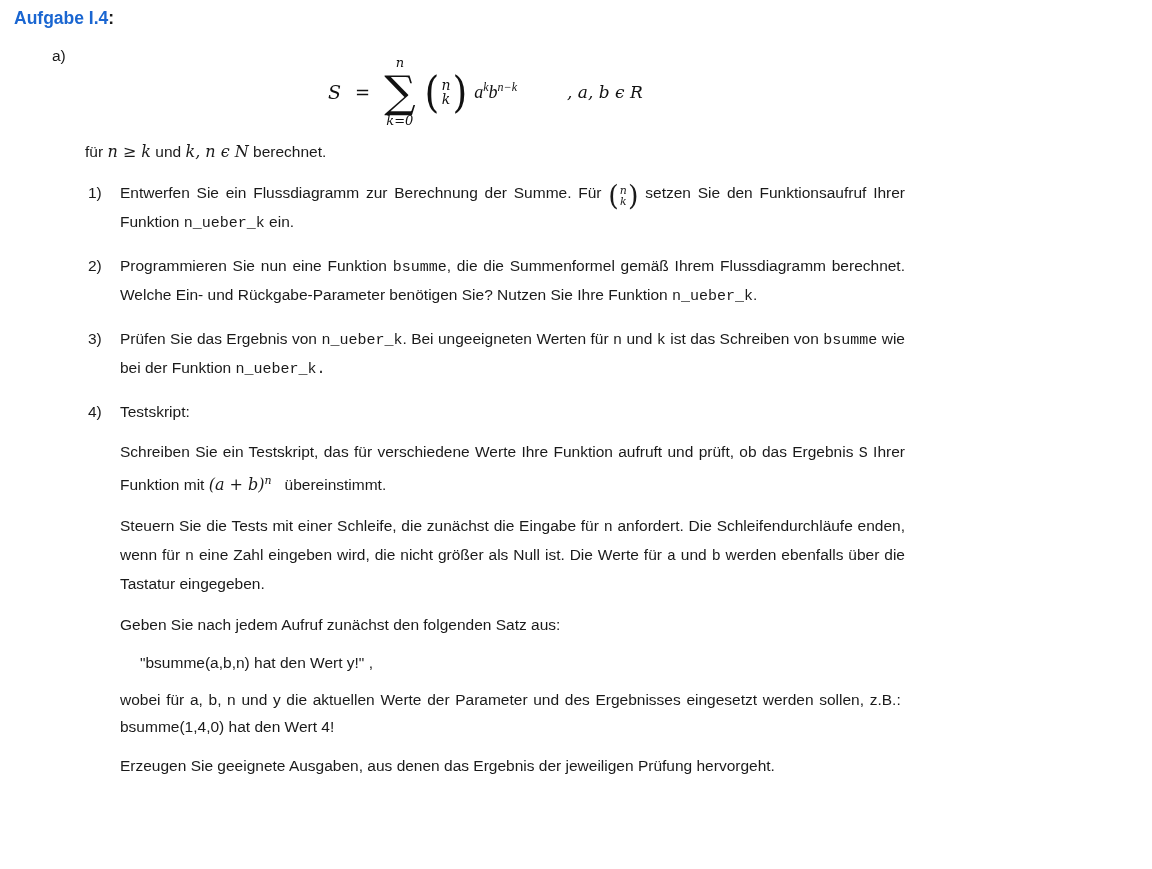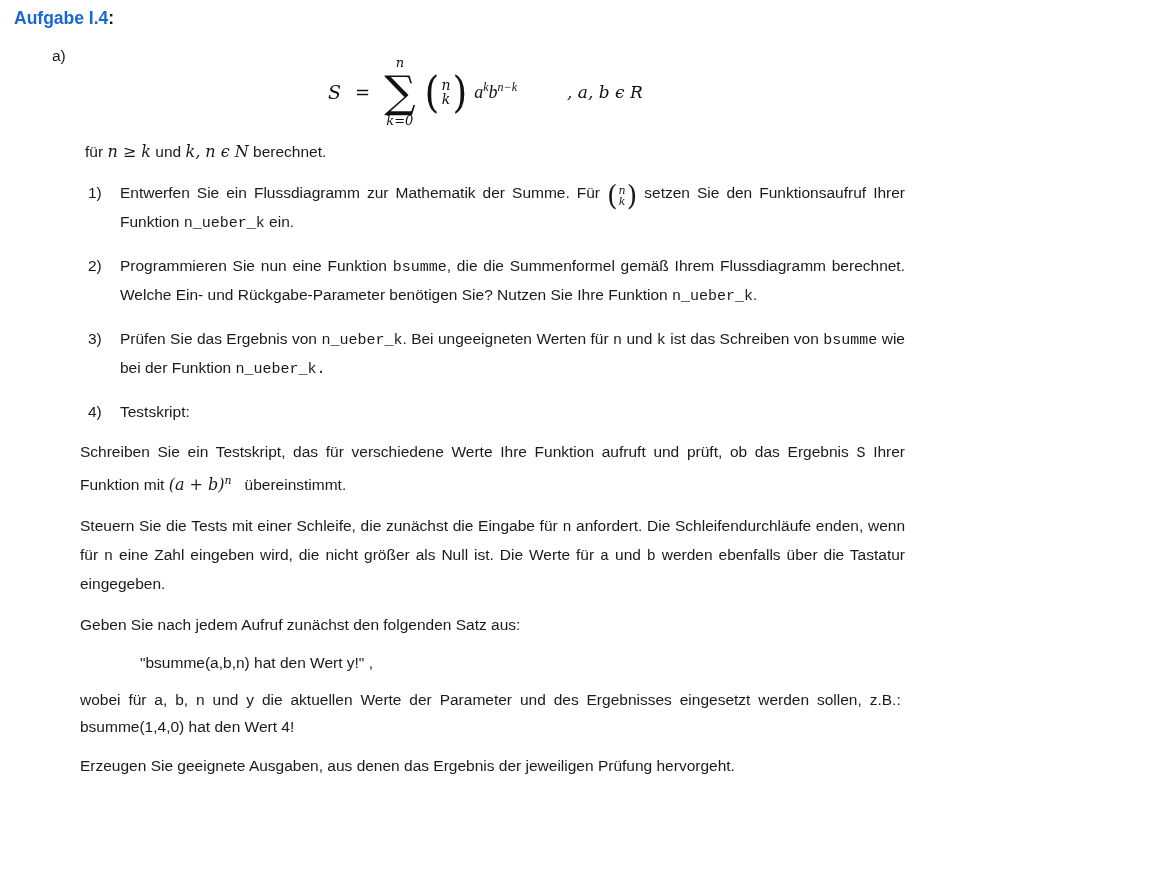--- a/index.html
+++ b/index.html
@@ -36,21 +36,21 @@
 
   .cond { padding-left: 85px; margin-bottom: 14px; text-align: left; }
   .mathi { font-family: "DejaVu Serif", serif; font-style: italic; font-size: 16px; text-align: center; }
 
   .item { position: relative; padding-left: 120px; padding-right: 247px; text-align: justify; margin-bottom: 15px; }
   .item .marker { position: absolute; left: 88px; }
   .item-last { margin-bottom: 13px; }
 
   .code { font-family: "Liberation Mono", monospace; font-size: 15px; }
 
-  .sub { padding-left: 80px; padding-right: 247px; text-align: justify; margin-bottom: 14px; }
+  .sub { padding-left: 120px; padding-right: 247px; text-align: justify; margin-bottom: 14px; }
   .sub-left { text-align: left; margin-bottom: 11px; }
   .quote { padding-left: 140px; padding-right: 247px; text-align: left; margin-bottom: 10px; }
   .p4 { margin-bottom: 12px; }
   .p5 { margin-bottom: 0; }
 
   .ibinom { display: inline-flex; align-items: center; vertical-align: -7px; }
   .ibparen { font-family: "DejaVu Serif", serif; font-size: 27px; font-style: normal; line-height: 25px; }
   .ibstack { display: inline-flex; flex-direction: column; align-items: center; font-family: "DejaVu Serif", serif; font-style: italic; font-size: 11px; line-height: 11px; padding: 0 1px; }
   .msup { font-size: 11px; vertical-align: 6px; font-family: "DejaVu Serif", serif; font-style: italic; }
 </style>
@@ -92,21 +92,21 @@
     <div class="para cond">
       <span>für </span>
       <span class="mathi">n ≥ k</span>
       <span> und </span>
       <span class="mathi">k, n ϵ N</span>
       <span> berechnet.</span>
     </div>
 
     <div class="para item">
       <span class="marker">1)</span>
-      <span>Entwerfen Sie ein Flussdiagramm zur Mathematik der Summe. Für </span><span class="ibinom">
+      <span>Entwerfen Sie ein Flussdiagramm zur Berechnung der Summe. Für </span><span class="ibinom">
           <span class="ibparen">(</span>
           <span class="ibstack">
             <span>n</span>
             <span>k</span>
           </span>
           <span class="ibparen">)</span>
         </span><span> setzen Sie den Funktionsaufruf Ihrer Funktion </span><span class="code">n_ueber_k</span><span> ein.</span>
     </div>
 
     <div class="para item">

